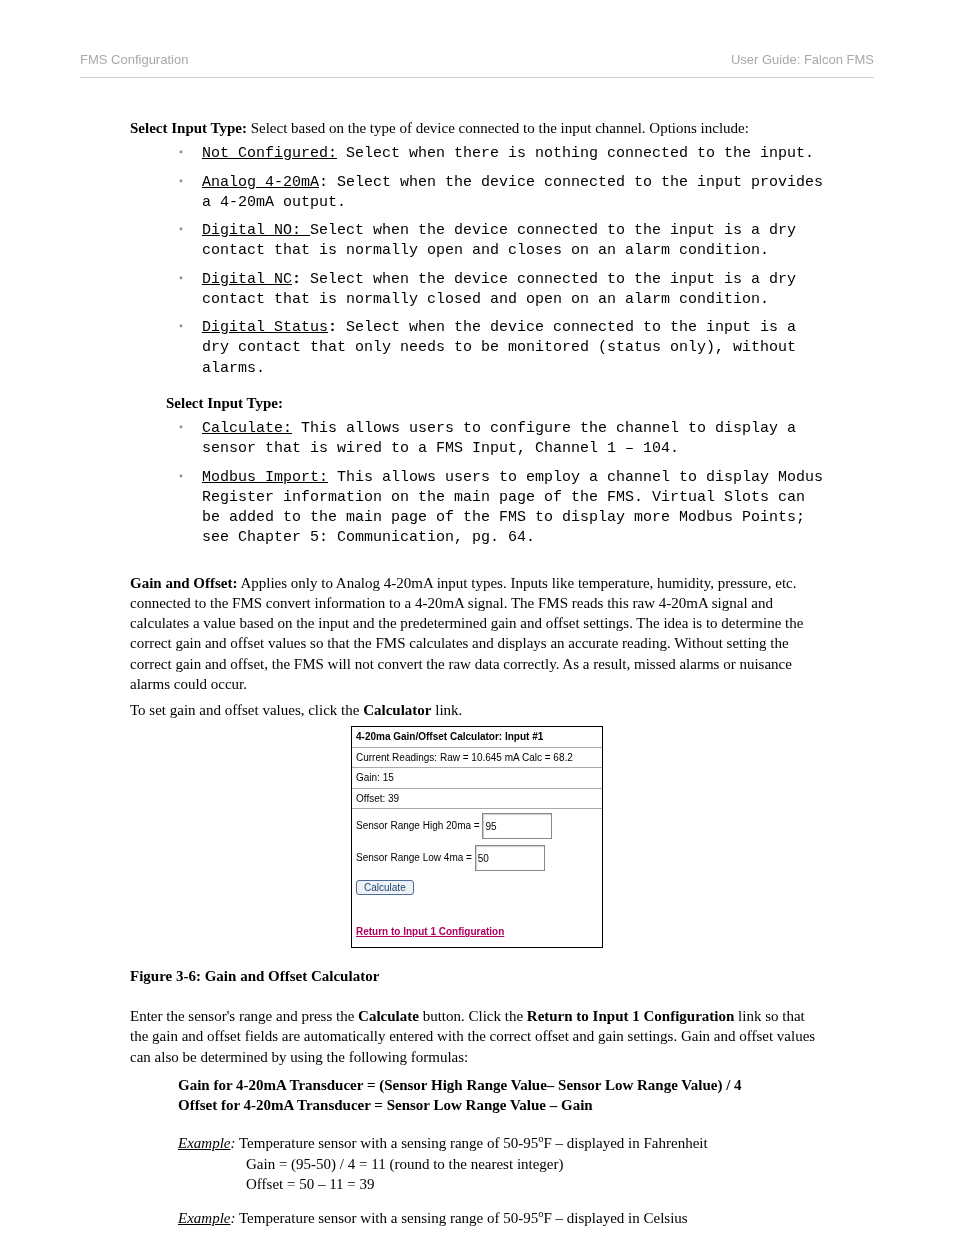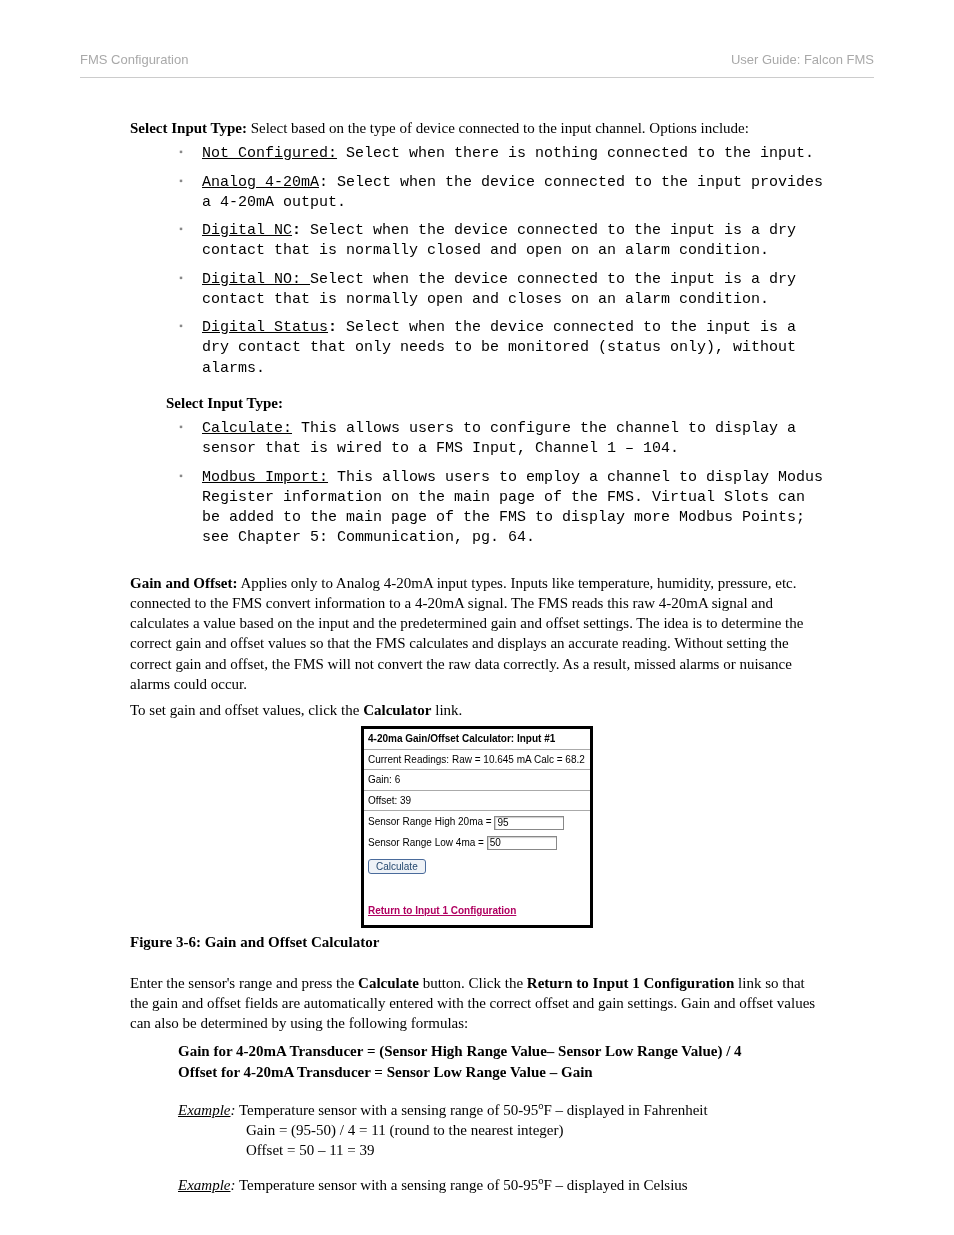--- a/index.html
+++ b/index.html
@@ -52,42 +52,42 @@
     color: #888;
     font-size: 10px;
   }
   .section-heading {
     font-weight: bold;
     margin: 6px 0 4px 36px;
   }
   .para { margin-bottom: 14px; }
   .para-tight { margin-bottom: 8px; }
   .calc-figure {
-    width: 232px;
-    margin: 4px auto 4px auto;
-    border: 3px solid #000000;
+    width: 252px;
+    margin: 4px auto 18px auto;
+    border: 1px solid #000000;
     font-family: Arial, Helvetica, sans-serif;
     font-size: 10px;
     padding-bottom: 6px;
   }
   .calc-figure .row {
     border-bottom: 1px solid #aaa;
     padding: 3px 4px;
     white-space: nowrap;
     overflow: hidden;
   }
   .calc-figure .title { font-weight: bold; }
   .calc-figure .row-nb { padding: 4px 4px 2px 4px; }
   .calc-figure input.txt {
     border: 1px solid #888;
     box-shadow: inset 1px 1px 1px rgba(0,0,0,0.2);
     width: 70px;
     height: 14px;
     font-size: 10px;
-    padding: 0 2px;
+    padding: 12px 2px;
     vertical-align: middle;
   }
   .calc-figure button {
     border: 1px solid #4a6b9b;
     background: #eef2f7;
     border-radius: 3px;
     font-size: 10px;
     padding: 1px 7px;
     color: #24486f;
     margin-top: 3px;
@@ -146,22 +146,22 @@
 
   <div class="content">
 
     <p class="para-tight">
       <span class="bold">Select Input Type:</span><span>  Select based on the type of device connected to the input channel. Options include:</span>
     </p>
 
     <ul class="options">
       <li><span class="underline">Not Configured:</span><span>  Select when there is nothing connected to the input.</span></li>
       <li><span class="underline">Analog 4-20mA</span><span>: Select when the device connected to the input provides a 4-20mA output.</span></li>
+      <li><span class="underline">Digital NO: </span><span>Select when the device connected to the input is a dry contact that is normally open and closes on an alarm condition.</span></li>
       <li><span class="underline">Digital NC</span><span class="bold">: </span><span>Select when the device connected to the input is a dry contact that is normally closed and open on an alarm condition.</span></li>
-      <li><span class="underline">Digital NO: </span><span>Select when the device connected to the input is a dry contact that is normally open and closes on an alarm condition.</span></li>
       <li><span class="underline">Digital Status</span><span class="bold">: </span><span>Select when the device connected to the input is a dry contact that only needs to be monitored (status only), without alarms.</span></li>
     </ul>
 
     <div class="section-heading">Select Input Type:</div>
 
     <ul class="options">
       <li><span class="underline">Calculate:</span><span> This allows users to configure the channel to display a sensor that is wired to a FMS Input, Channel 1 – 104.</span></li>
       <li><span class="underline">Modbus Import:</span><span> This allows users to employ a channel to display Modus Register information on the main page of the FMS. Virtual Slots can be added to the main page of the FMS to display more Modbus Points; see Chapter 5: Communication, pg. 64.</span></li>
     </ul>
 
@@ -169,21 +169,21 @@
       <span class="bold">Gain and Offset:</span><span>  Applies only to Analog 4-20mA input types. Inputs like temperature, humidity, pressure, etc. connected to the FMS convert information to a 4-20mA signal. The FMS reads this raw 4-20mA signal and calculates a value based on the input and the predetermined gain and offset settings. The idea is to determine the correct gain and offset values so that the FMS calculates and displays an accurate reading. Without setting the correct gain and offset, the FMS will not convert the raw data correctly. As a result, missed alarms or nuisance alarms could occur.</span>
     </p>
 
     <p class="para">
       <span>To set gain and offset values, click the </span><span class="bold">Calculator</span><span> link.</span>
     </p>
 
     <div class="calc-figure">
       <div class="row title">4-20ma Gain/Offset Calculator: Input #1</div>
       <div class="row">Current Readings: Raw = 10.645 mA Calc = 68.2</div>
-      <div class="row">Gain: 6</div>
+      <div class="row">Gain: 15</div>
       <div class="row">Offset: 39</div>
       <div class="row-nb">
         <span>Sensor Range High 20ma = </span><input class="txt" value="95" style="">
       </div>
       <div class="row-nb">
         <span>Sensor Range Low 4ma = </span><input class="txt" value="50" style="">
       </div>
       <div class="row-nb">
         <button>Calculate</button>
       </div>

